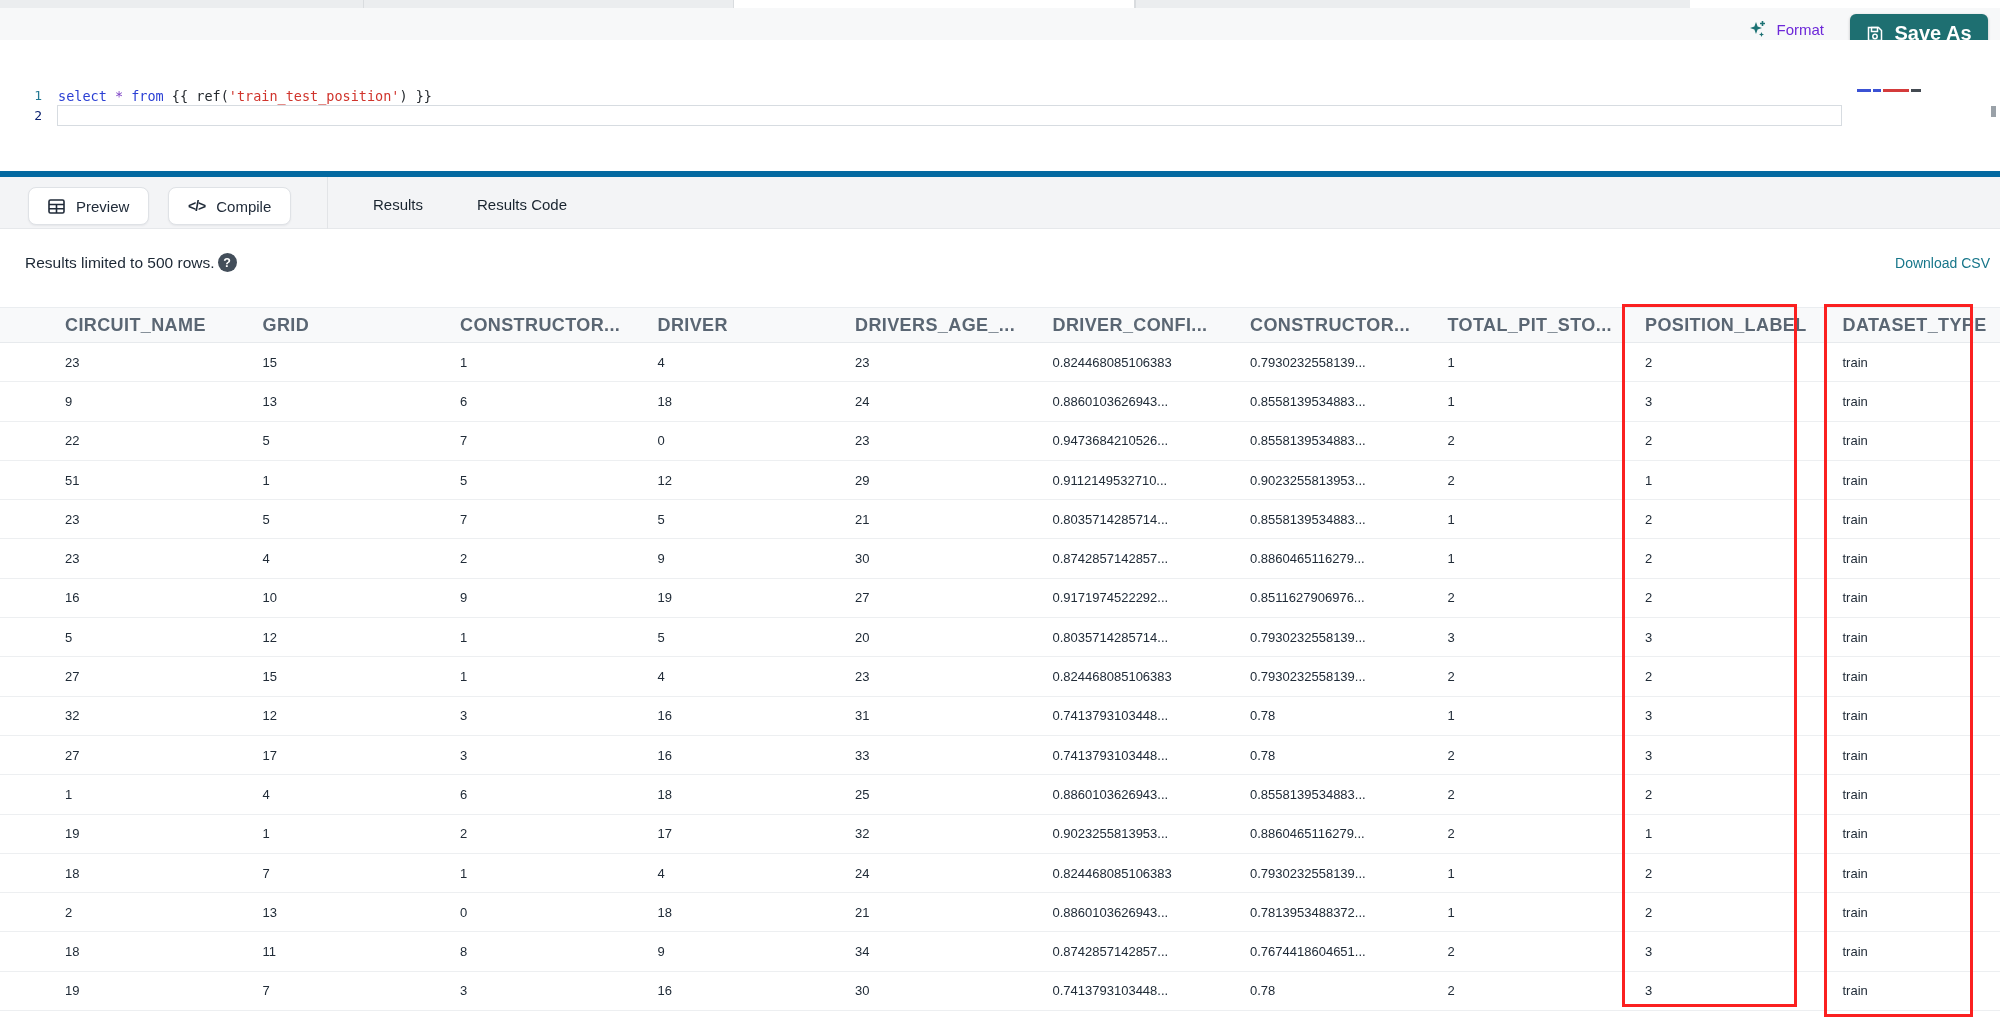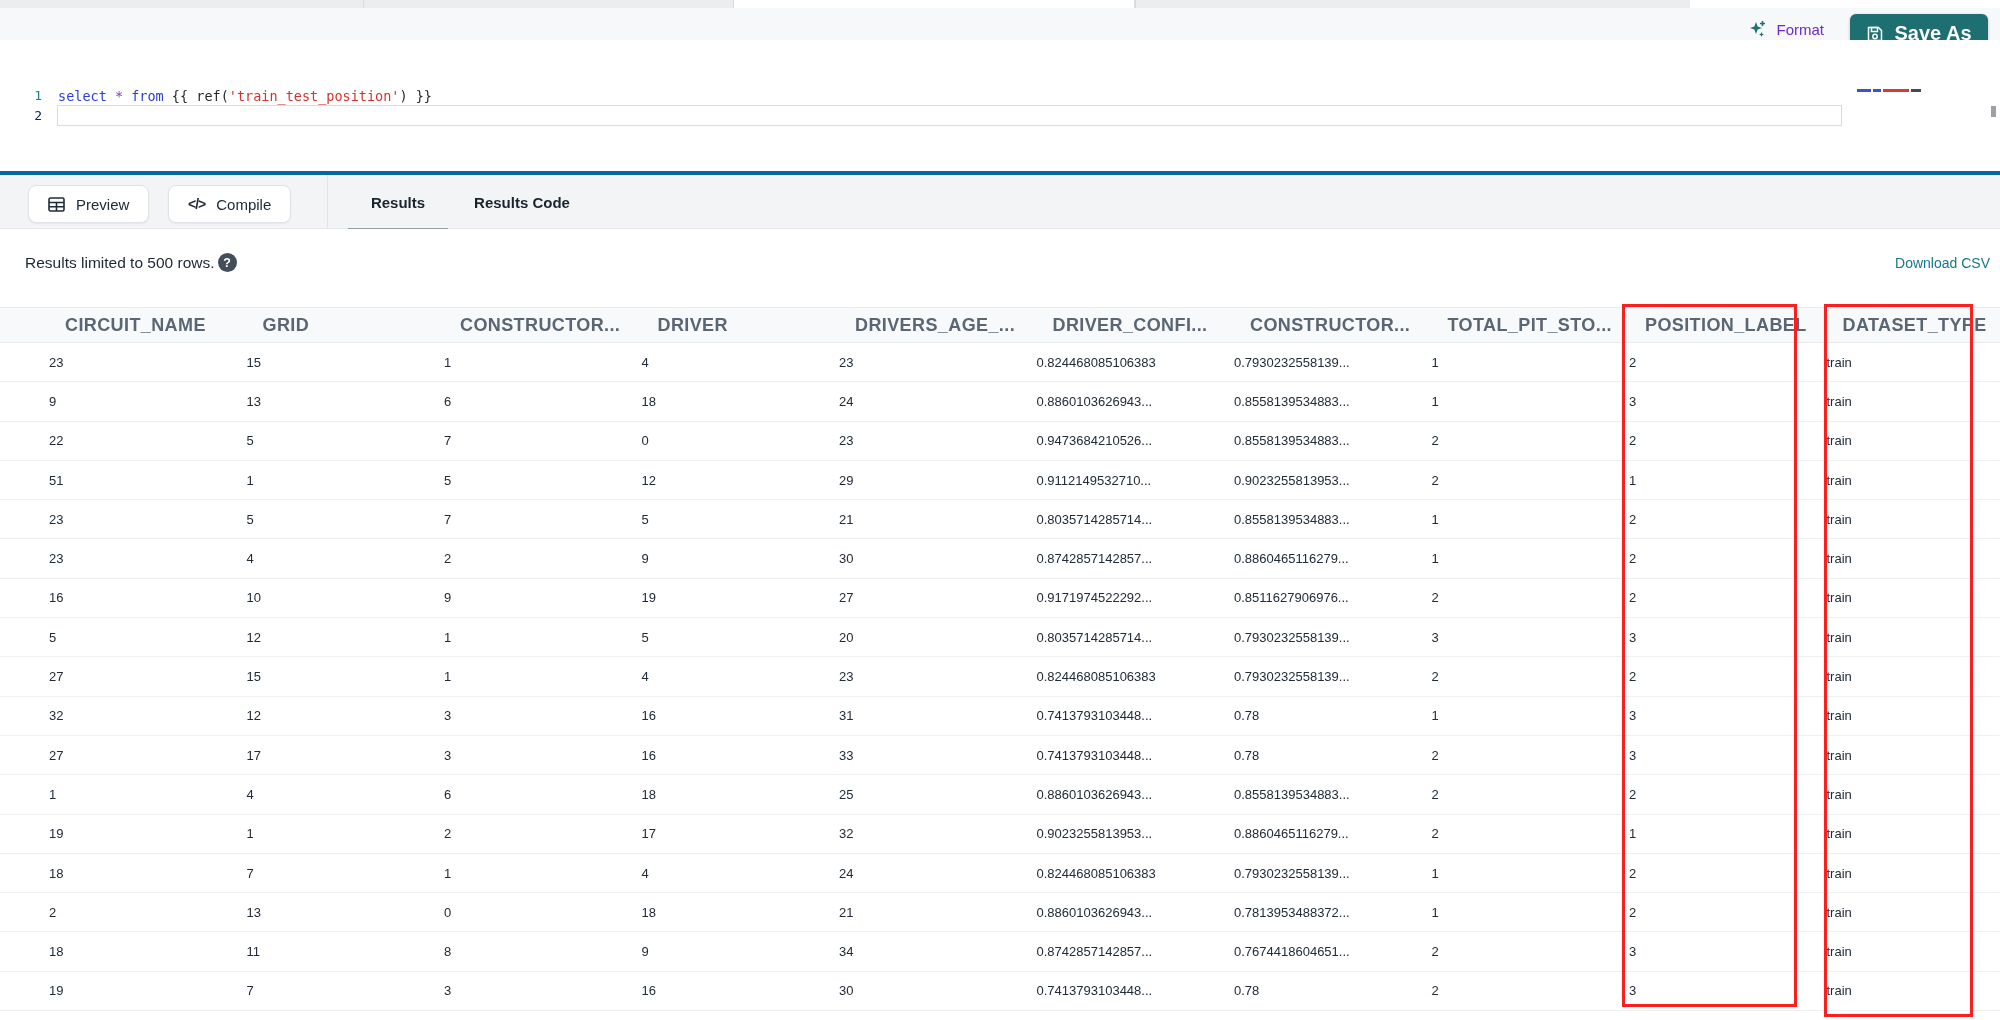--- a/index.html
+++ b/index.html
@@ -39,49 +39,49 @@
   .tok-string   { color:#d0342c; }
   .tok-plain    { color:#24292e; }
   .active-line { position:absolute; left:57px; top:65px; width:1785px; height:21px;
     border:1px solid #d7dce1; background:#ffffff; }
   .minimap { position:absolute; left:1857px; top:49px; width:78px; height:4px; display:flex; gap:2px; }
   .minimap i { height:3px; display:block; }
   .scroll-tick { position:absolute; left:1991px; top:66px; width:5px; height:11px; background:#9aa1a8; }
 
   
   .toolbar { position:absolute; top:171px; left:0; width:2000px; height:58px; background:#f3f4f6;
-    border-top:4px solid #0369a1; border-bottom:1px solid #e6e8eb; }
+    border-top:6px solid #0369a1; border-bottom:1px solid #e6e8eb; }
   .tool-btn { position:absolute; top:10px; height:38px; background:#ffffff; border:1px solid #dfe2e6;
     border-radius:8px; display:flex; align-items:center; gap:11px; padding:0 19px; font-size:15px;
     color:#202b39; font-weight:500; box-shadow:0 1px 2px rgba(16,24,40,.06); cursor:pointer; }
   .btn-preview { left:28px; }
   .btn-compile { left:168px; }
   .compile-glyph { font-weight:700; font-size:14px; letter-spacing:-1px; }
   .tool-vsep { position:absolute; left:327px; top:0; width:1px; height:56px; background:#e2e4e7; }
   .tab { position:absolute; top:0; height:55px; display:flex; align-items:center; justify-content:center;
-    font-size:15px; color:#19242f; cursor:pointer;font-weight:bold; }
+    font-size:15px; color:#19242f; cursor:pointer; }
   .tab-results  { left:348px; width:100px; }
   .tab-compiled { left:452px; width:140px; }
   .tab-underline { position:absolute; left:348px; top:53px; width:100px; height:3px; background:#979ea6; }
 
   
   .infobar { position:absolute; top:229px; left:0; width:2000px; height:78px; background:#ffffff; }
   .results-info { position:absolute; left:25px; top:24px; display:flex; align-items:center; gap:3px;
     font-size:15.5px; color:#1b2734; }
   .help-icon { width:19px; height:19px; border-radius:50%; background:#434e5a; color:#ffffff;
     font-size:12.5px; font-weight:700; display:flex; align-items:center; justify-content:center; cursor:pointer; }
   .download-csv { position:absolute; right:10px; top:26px; font-size:14px; color:#17768a; cursor:pointer; }
 
   
   .rtable { position:absolute; top:307px; left:0; width:2000px; }
   .thead { height:36px; background:#f8f9fa; border-top:1px solid #eaedf0; border-bottom:1px solid #e7eaed;
     display:grid; grid-template-columns:repeat(10,197.5px); padding-left:50px; }
   .th { padding-left:15px; font-size:18px; font-weight:700; color:#5a6673; letter-spacing:.4px;
     line-height:35px; white-space:nowrap; overflow:hidden; }
-  .trow { height:39.3px; display:grid; grid-template-columns:repeat(10,197.5px); padding-left:34px;
+  .trow { height:39.3px; display:grid; grid-template-columns:repeat(10,197.5px); padding-left:50px;
     border-bottom:1px solid #edeff1; align-items:center; background:#ffffff; }
   .td { padding-left:15px; font-size:13px; color:#212c38; white-space:nowrap; overflow:hidden; }
 
   
   .redbox { position:absolute; border:3px solid #fb2020; pointer-events:none; }
   .redbox1 { left:1622px; top:304px; width:175px; height:703px; }
   .redbox2 { left:1824px; top:304px; width:149px; height:713px; }
 
   .icon-svg { display:block; }
 </style>

